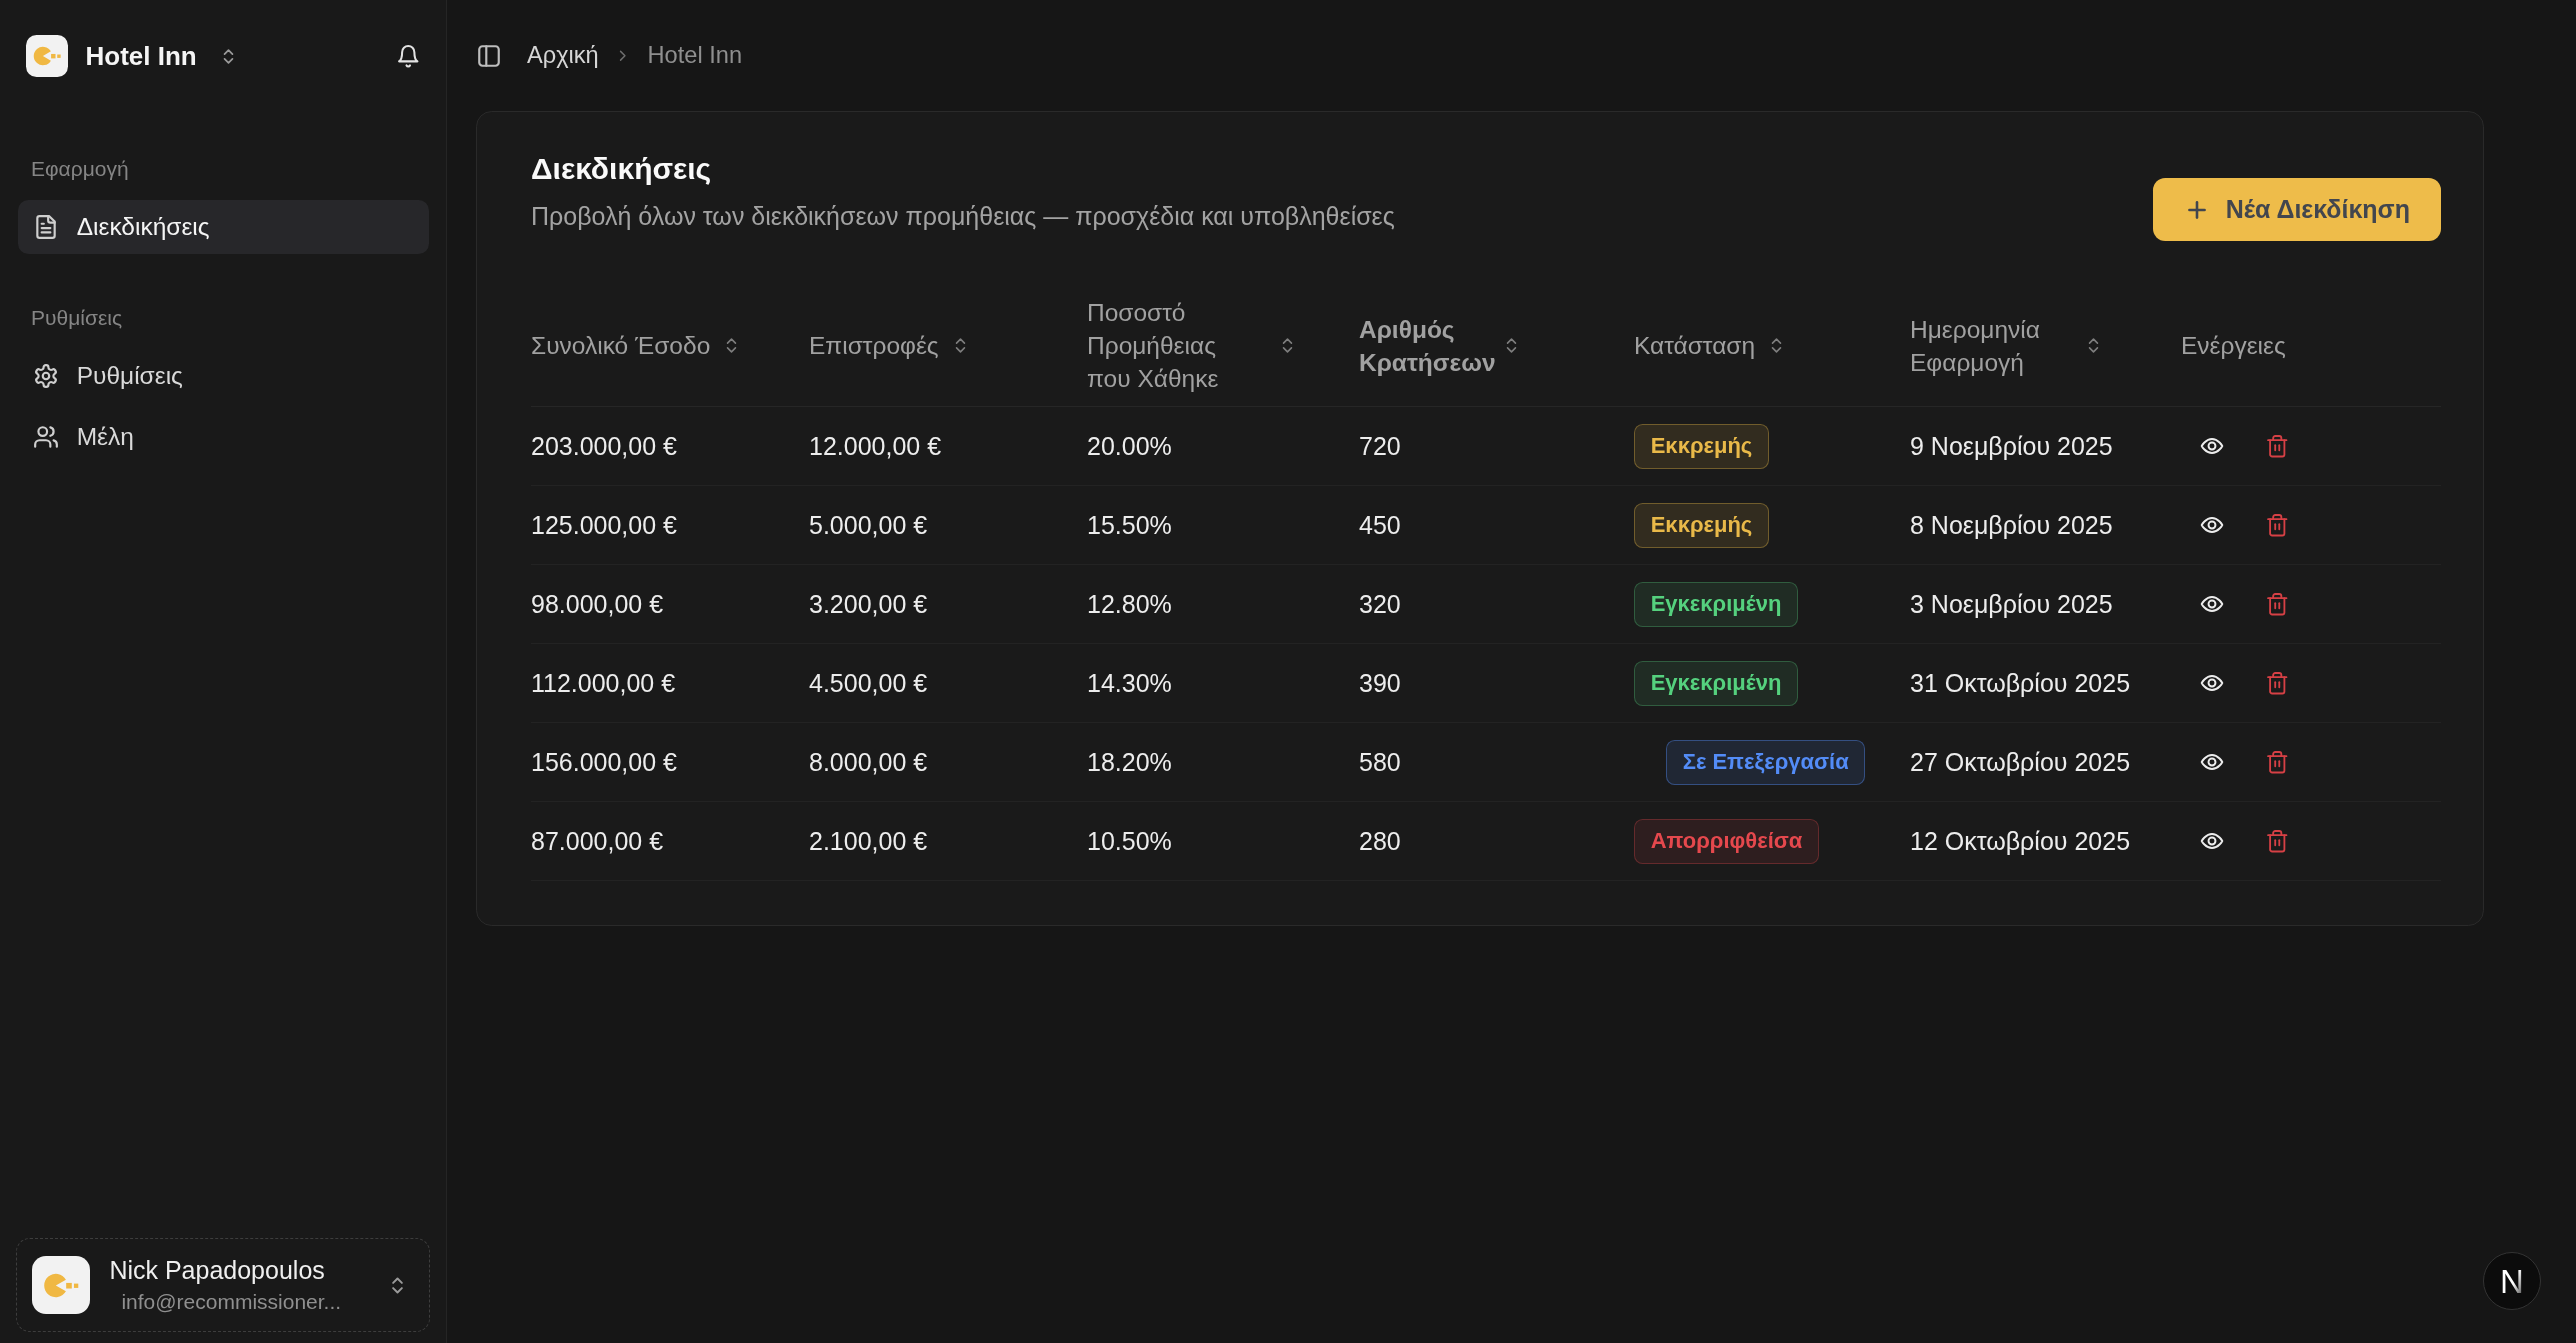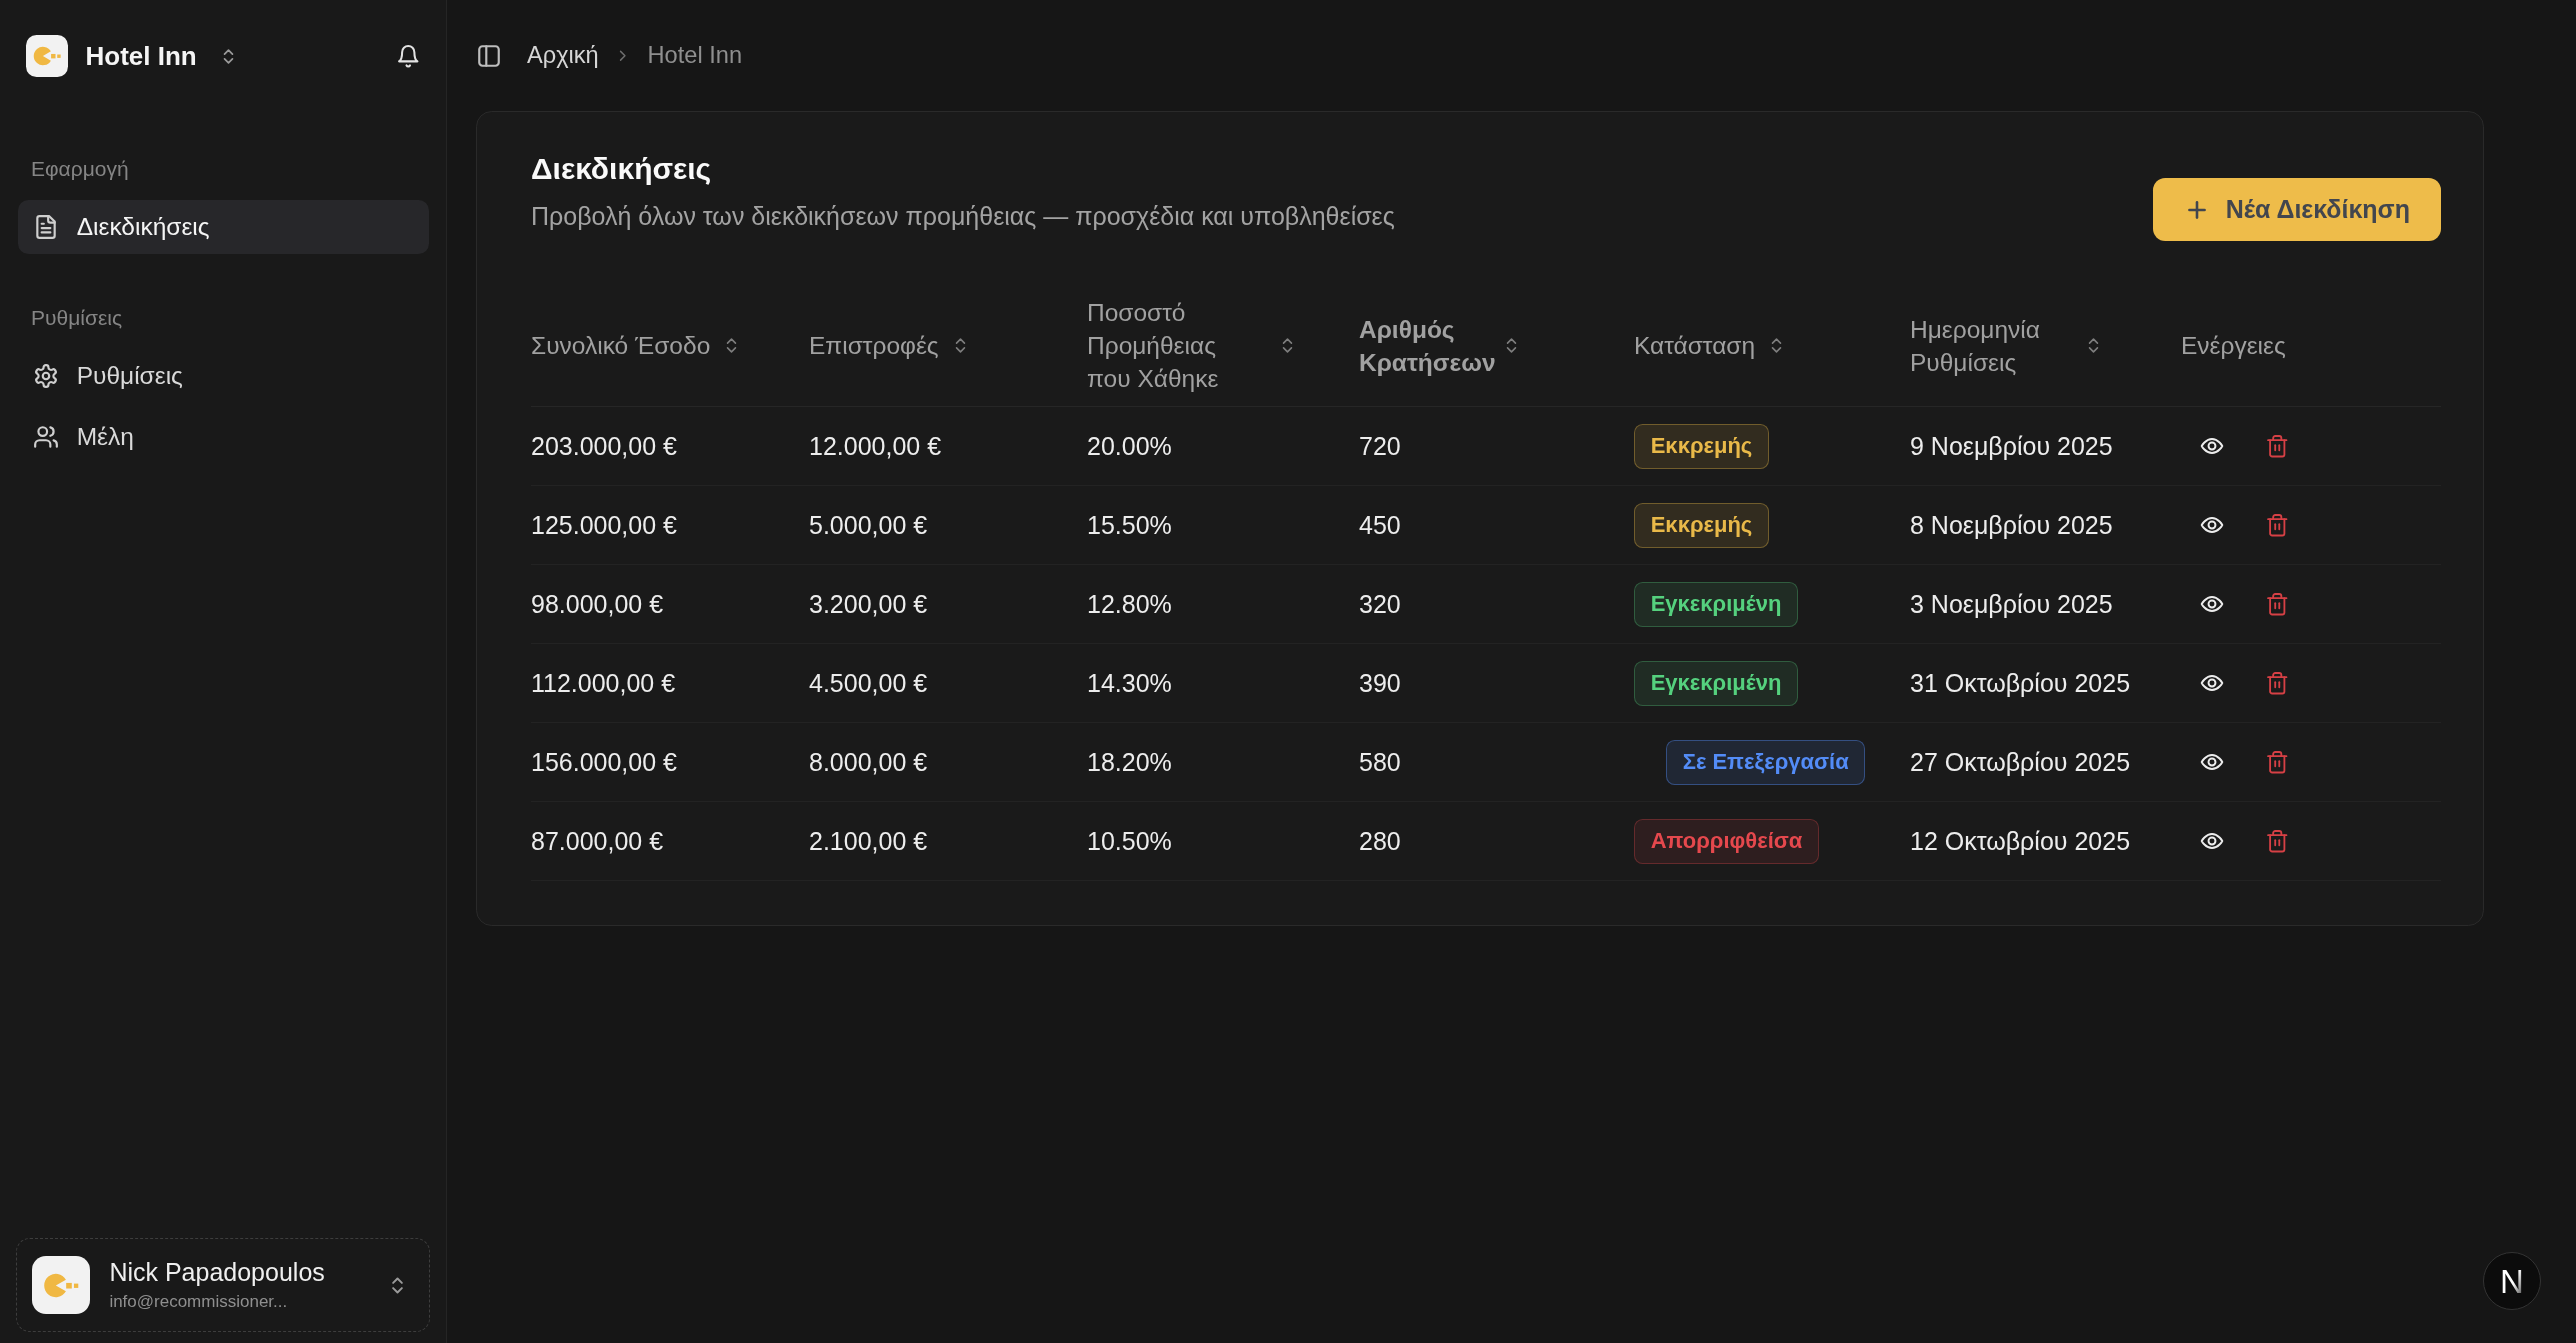--- a/index.html
+++ b/index.html
@@ -22,21 +22,21 @@
     padding:0 15.7px; border-radius:10.5px; color:#d9d9d9; font-size:24.5px; cursor:pointer; }
   .nav-item.active { background:#27272a; color:#f5f5f5; }
   .nav-item .nico { display:flex; color:#cfcfcf; }
   .user-card { position:absolute; left:15.7px; right:15.7px; bottom:11px; height:94px;
     border:1.7px dashed #3d3d3d; border-radius:14px; display:flex; align-items:center;
     padding:0 21px 0 15.7px; gap:19px; cursor:pointer; }
   .avatar { width:58px; height:58px; border-radius:14px; background:#f2f2f2; flex:0 0 auto;
     display:flex; align-items:center; justify-content:center; }
   .user-meta { min-width:0; }
   .user-name { font-size:25px; color:#f0f0f0; }
-  .user-email { font-size:17px; color:#8f8f8f; margin-top:5.2px; white-space:nowrap; }
+  .user-email { font-size:21px; color:#8f8f8f; margin-top:5.2px; white-space:nowrap;margin-left:12px; }
   .user-chev { margin-left:auto; color:#9a9a9a; }
 
   
   .main { position:absolute; left:447px; top:0; right:0; bottom:0; background:#161616; }
   .crumb-bar { height:111px; display:flex; align-items:center; padding-left:29px; gap:25px; }
   .panel-btn { background:none; border:none; color:#bdbdbd; cursor:pointer; display:flex; }
   .crumb { display:flex; align-items:center; gap:15.7px; font-size:23.6px; }
   .crumb-home { color:#d6d6d6; cursor:pointer; }
   .crumb-sep { color:#6e6e6e; display:flex; }
   .crumb-cur { color:#8f8f8f; }
@@ -239,21 +239,21 @@
             </svg>
   </div>
           <div class="th">
     <span class="th-label">Κατάσταση</span>
     <svg class="sort-icon" width="19" height="19" viewBox="0 0 24 24" fill="none" stroke="currentColor" stroke-width="2" stroke-linecap="round" stroke-linejoin="round">
               <path d="m7 9 5-5 5 5"></path>
               <path d="m7 15 5 5 5-5"></path>
             </svg>
   </div>
           <div class="th">
-    <span class="th-label">Ημερομηνία Ρυθμίσεις</span>
+    <span class="th-label">Ημερομηνία Εφαρμογή</span>
     <svg class="sort-icon" width="19" height="19" viewBox="0 0 24 24" fill="none" stroke="currentColor" stroke-width="2" stroke-linecap="round" stroke-linejoin="round">
               <path d="m7 9 5-5 5 5"></path>
               <path d="m7 15 5 5 5-5"></path>
             </svg>
   </div>
           <div class="th">
     <span class="th-label">Ενέργειες</span>
 
   </div>
         </div>

